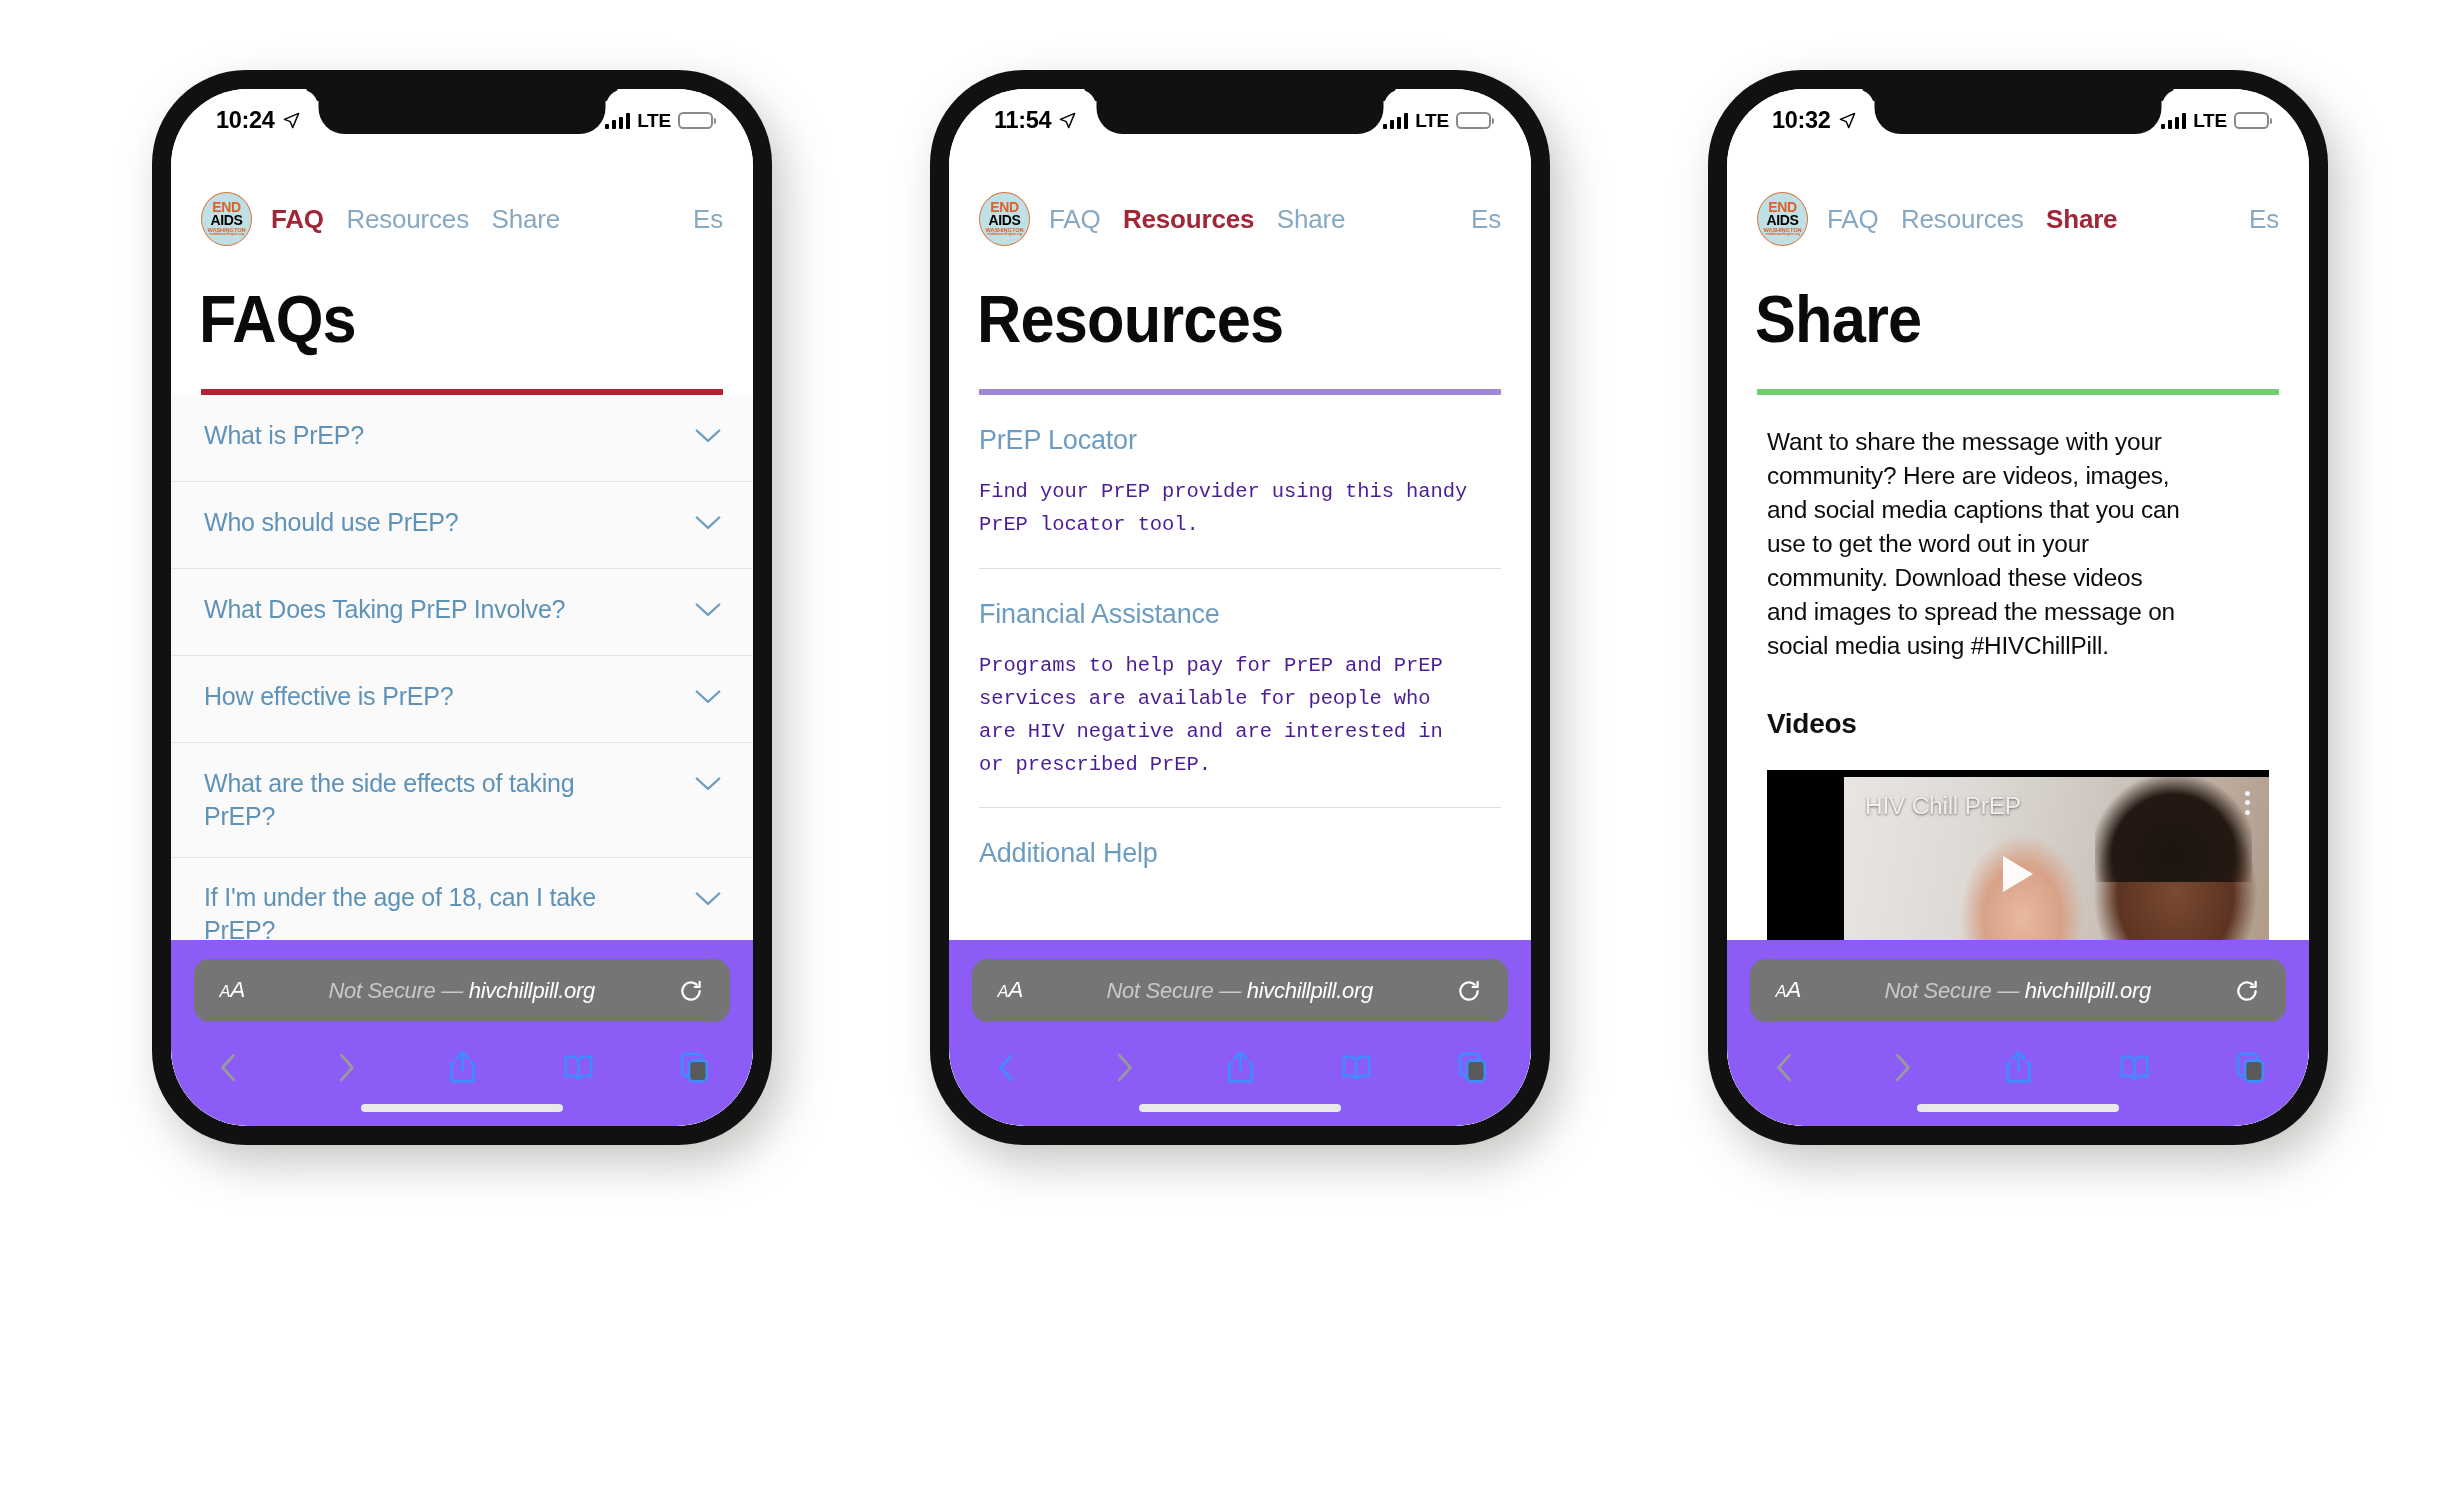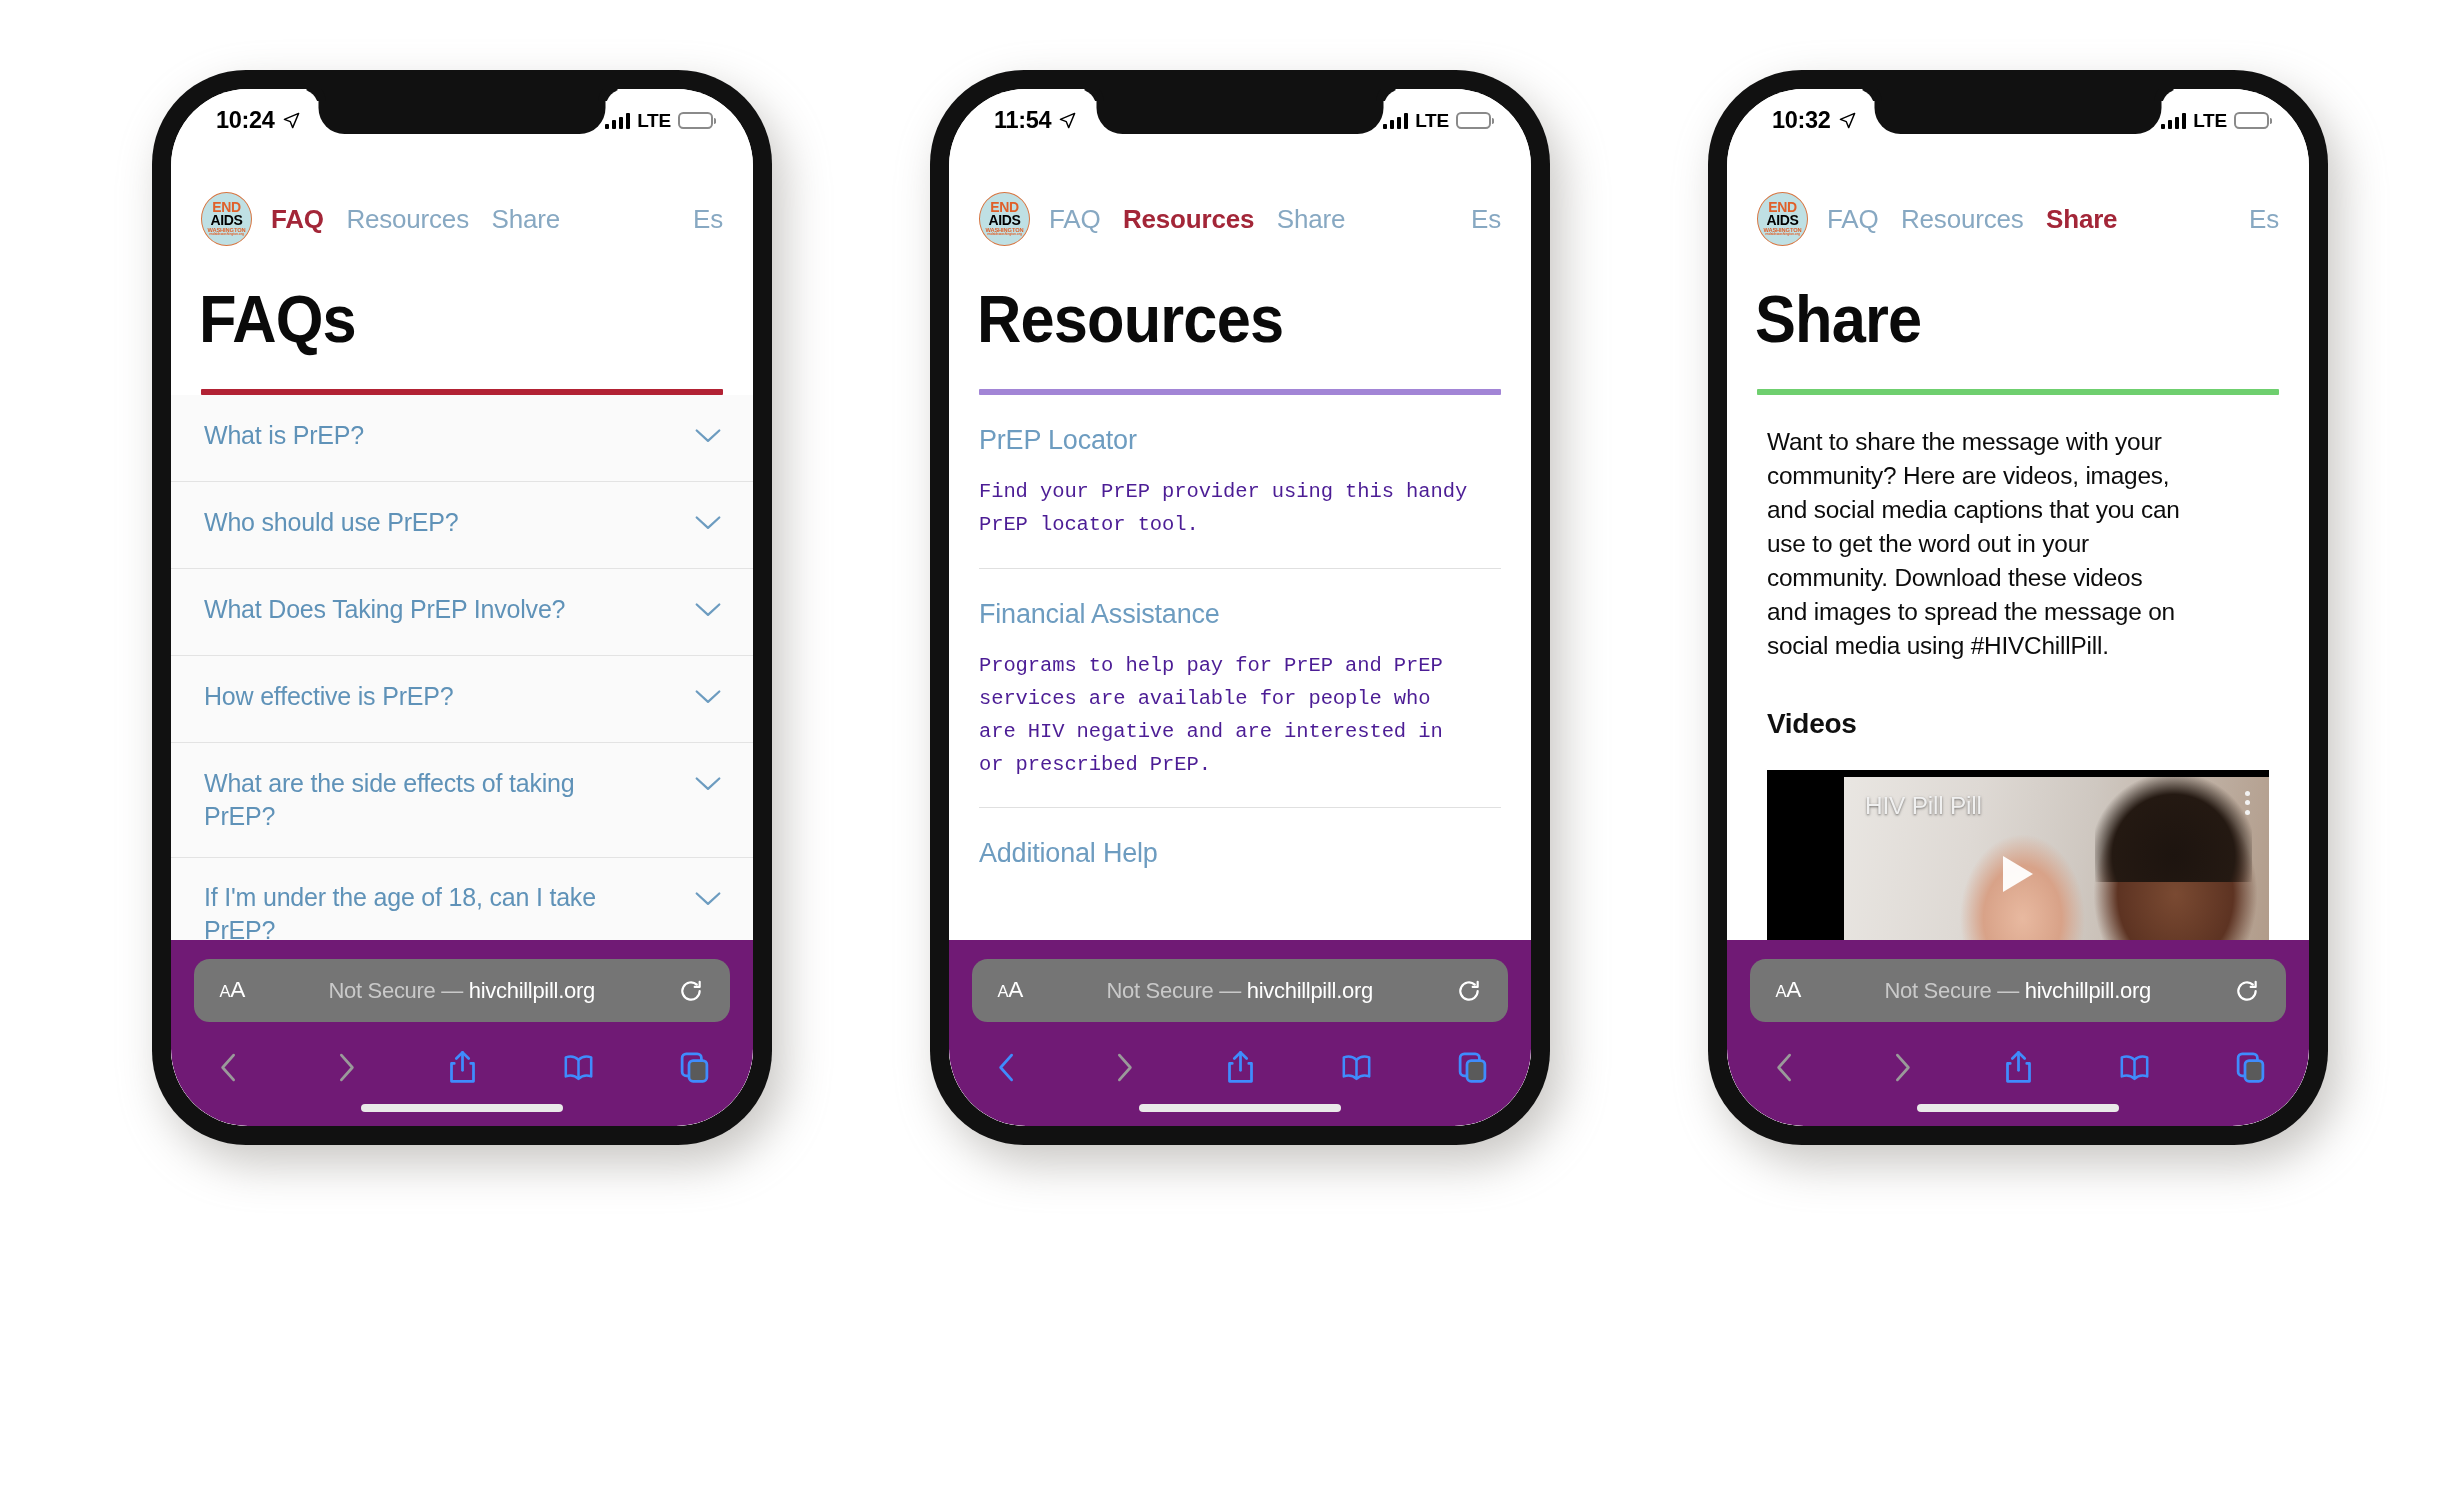--- a/index.html
+++ b/index.html
@@ -282,25 +282,26 @@
     border-left: 30px solid rgba(255,255,255,0.95);
     border-top: 18.3px solid transparent;
     border-bottom: 18.3px solid transparent;
     z-index: 3;
   }
 
   
   .safari {
     position: absolute;
     left: 0; right: 0; bottom: 0;
-    background: #701a75;
+    background: #8b5cf6;
     z-index: 25;
     padding: 0 0 0 0;
     border-bottom-left-radius: 77px;
     border-bottom-right-radius: 77px;
+    font-style: italic;
   }
   .urlbar {
     margin: 19px 22.6px 0 22.6px;
     height: 63px;
     background: #757575;
     border-radius: 15.7px;
     display: flex;
     align-items: center;
     padding: 0 26px;
   }
@@ -603,21 +604,21 @@
         <div class="page-title">Share</div>
         <div class="accent-rule" style="background:#6fcf6f"></div>
 
         <div class="share-body">
           <p class="share-intro">Want to share the message with your community? Here are videos, images, and social media captions that you can use to get the word out in your community. Download these videos and images to spread the message on social media using #HIVChillPill.</p>
           <div class="share-sub">Videos</div>
           <div class="video-embed">
             <div class="video-inner">
               <div class="video-hair"></div>
             </div>
-            <div class="video-title">HIV Pill Pill</div>
+            <div class="video-title">HIV Chill PrEP</div>
             <div class="video-kebab">
                 <i></i>
                 <i></i>
                 <i></i>
               </div>
             <div class="video-play"></div>
           </div>
         </div>
       </div>
 

